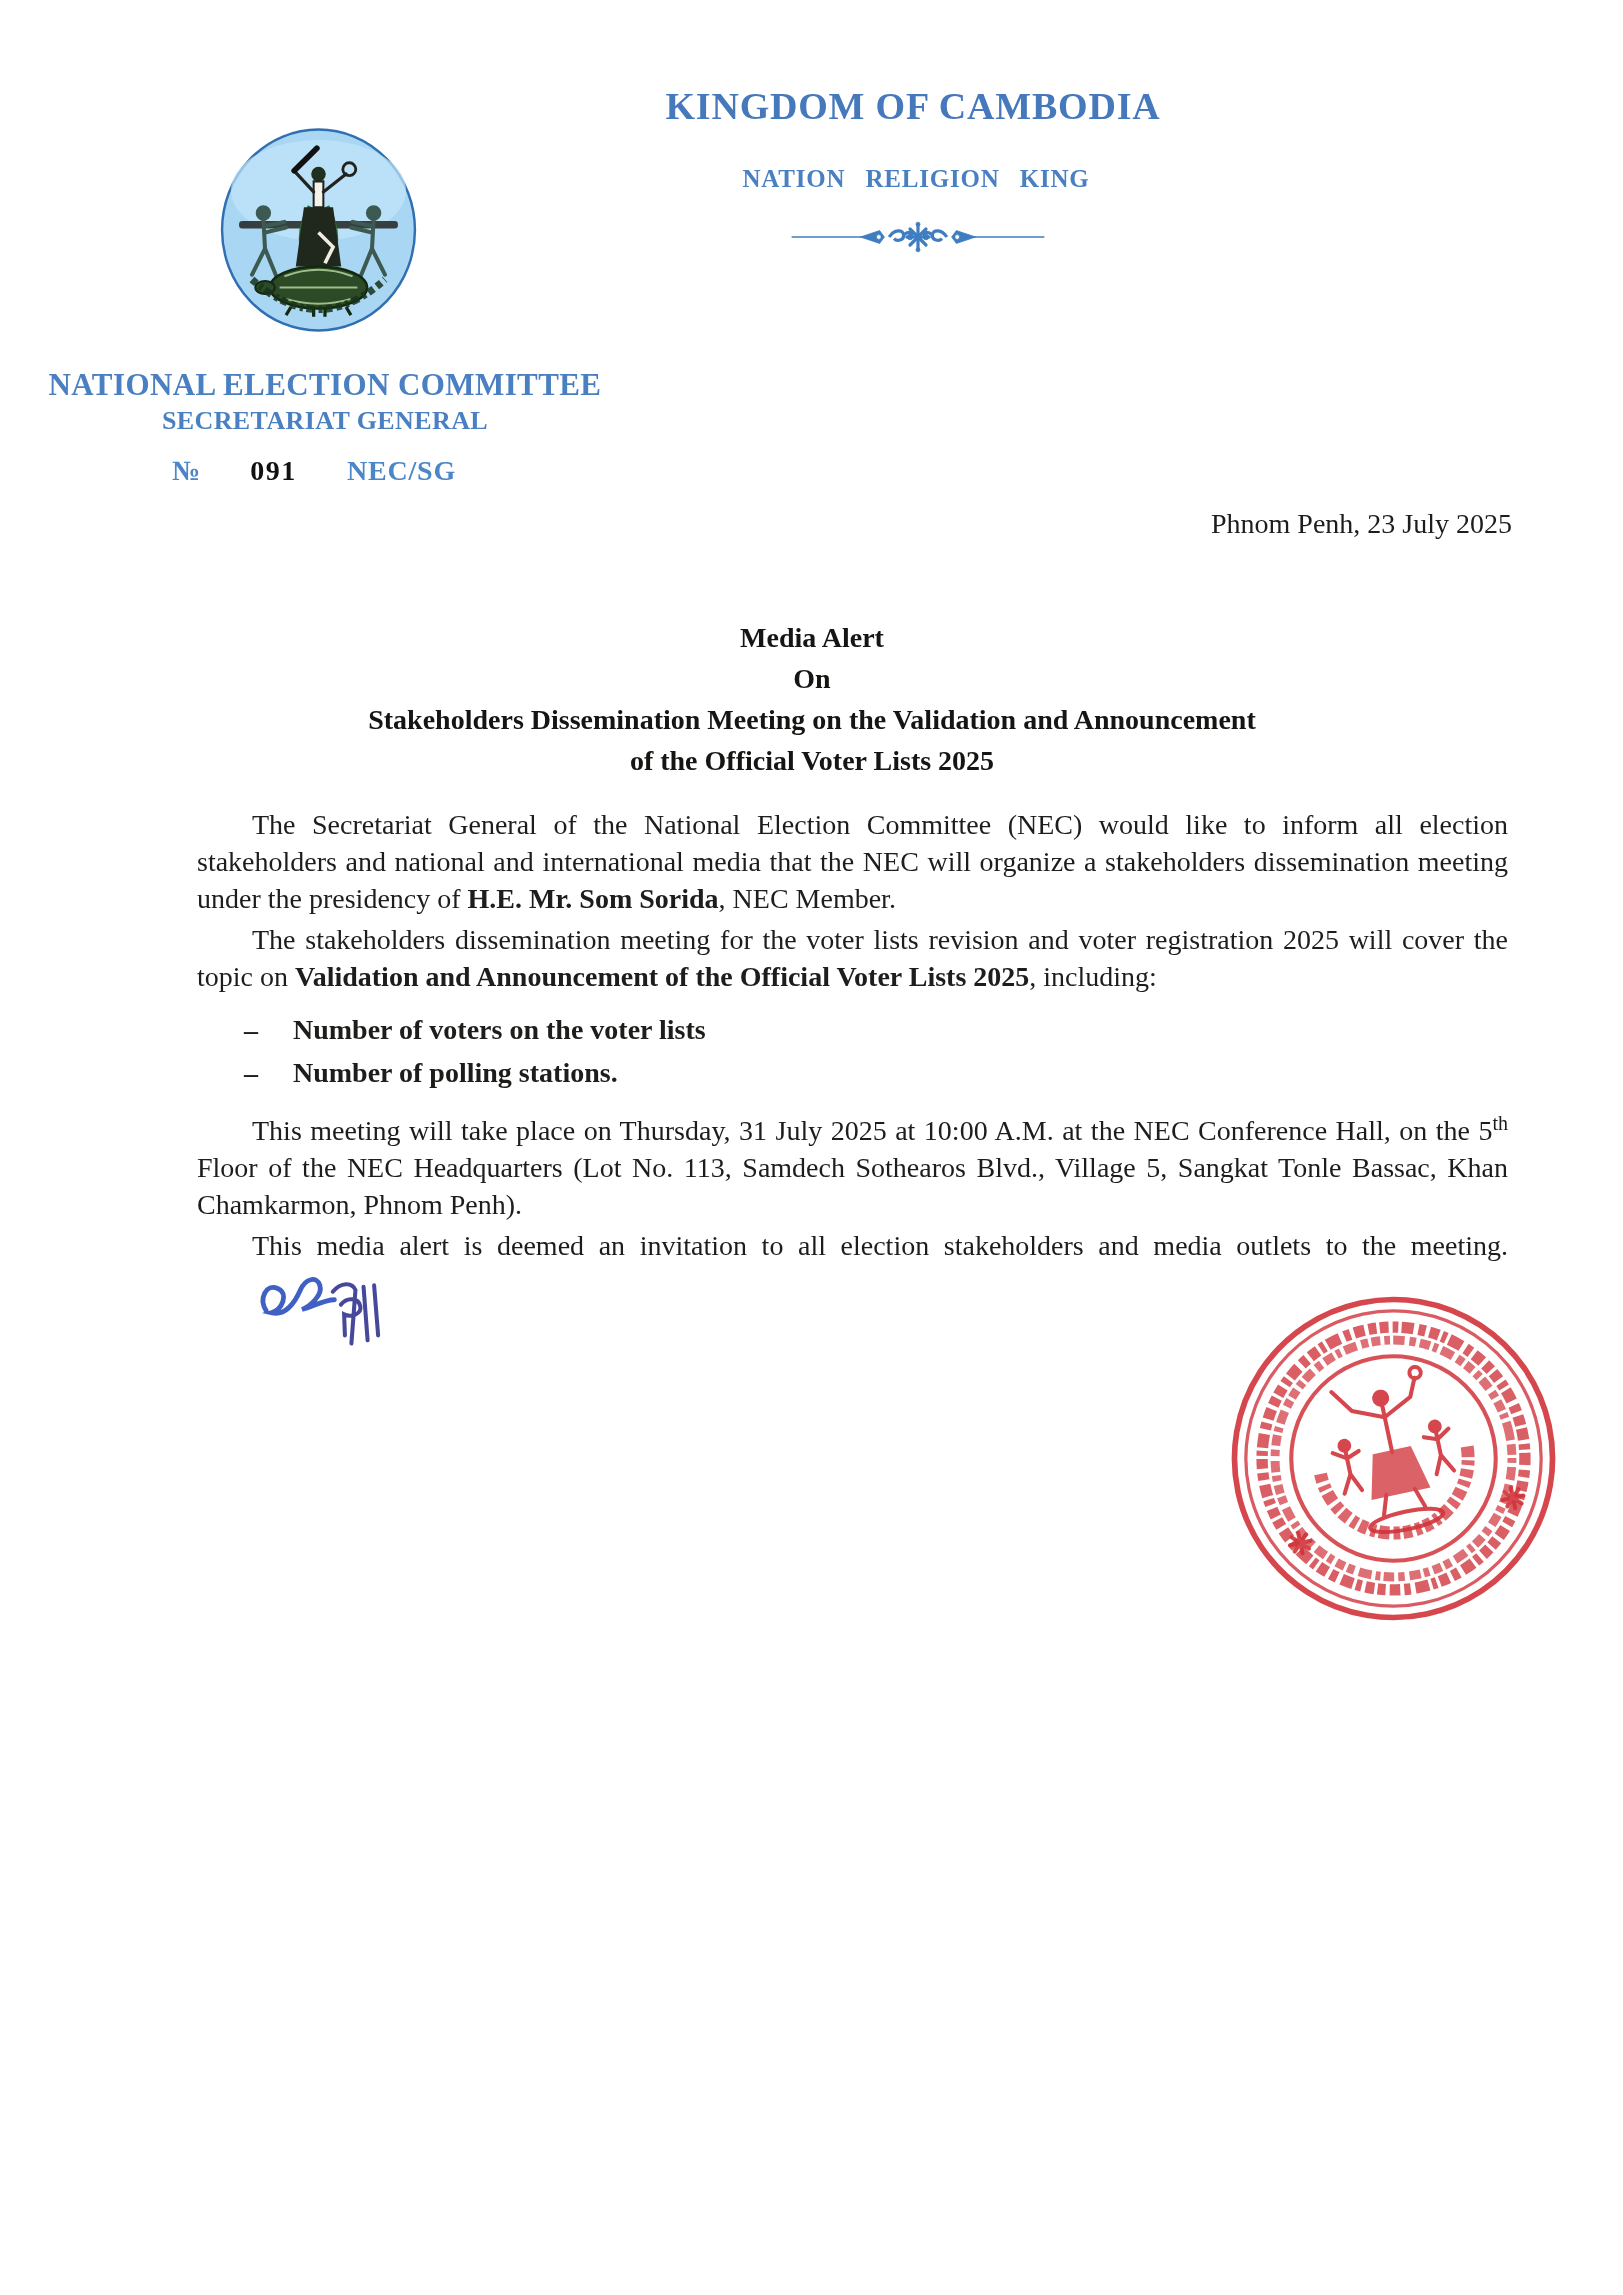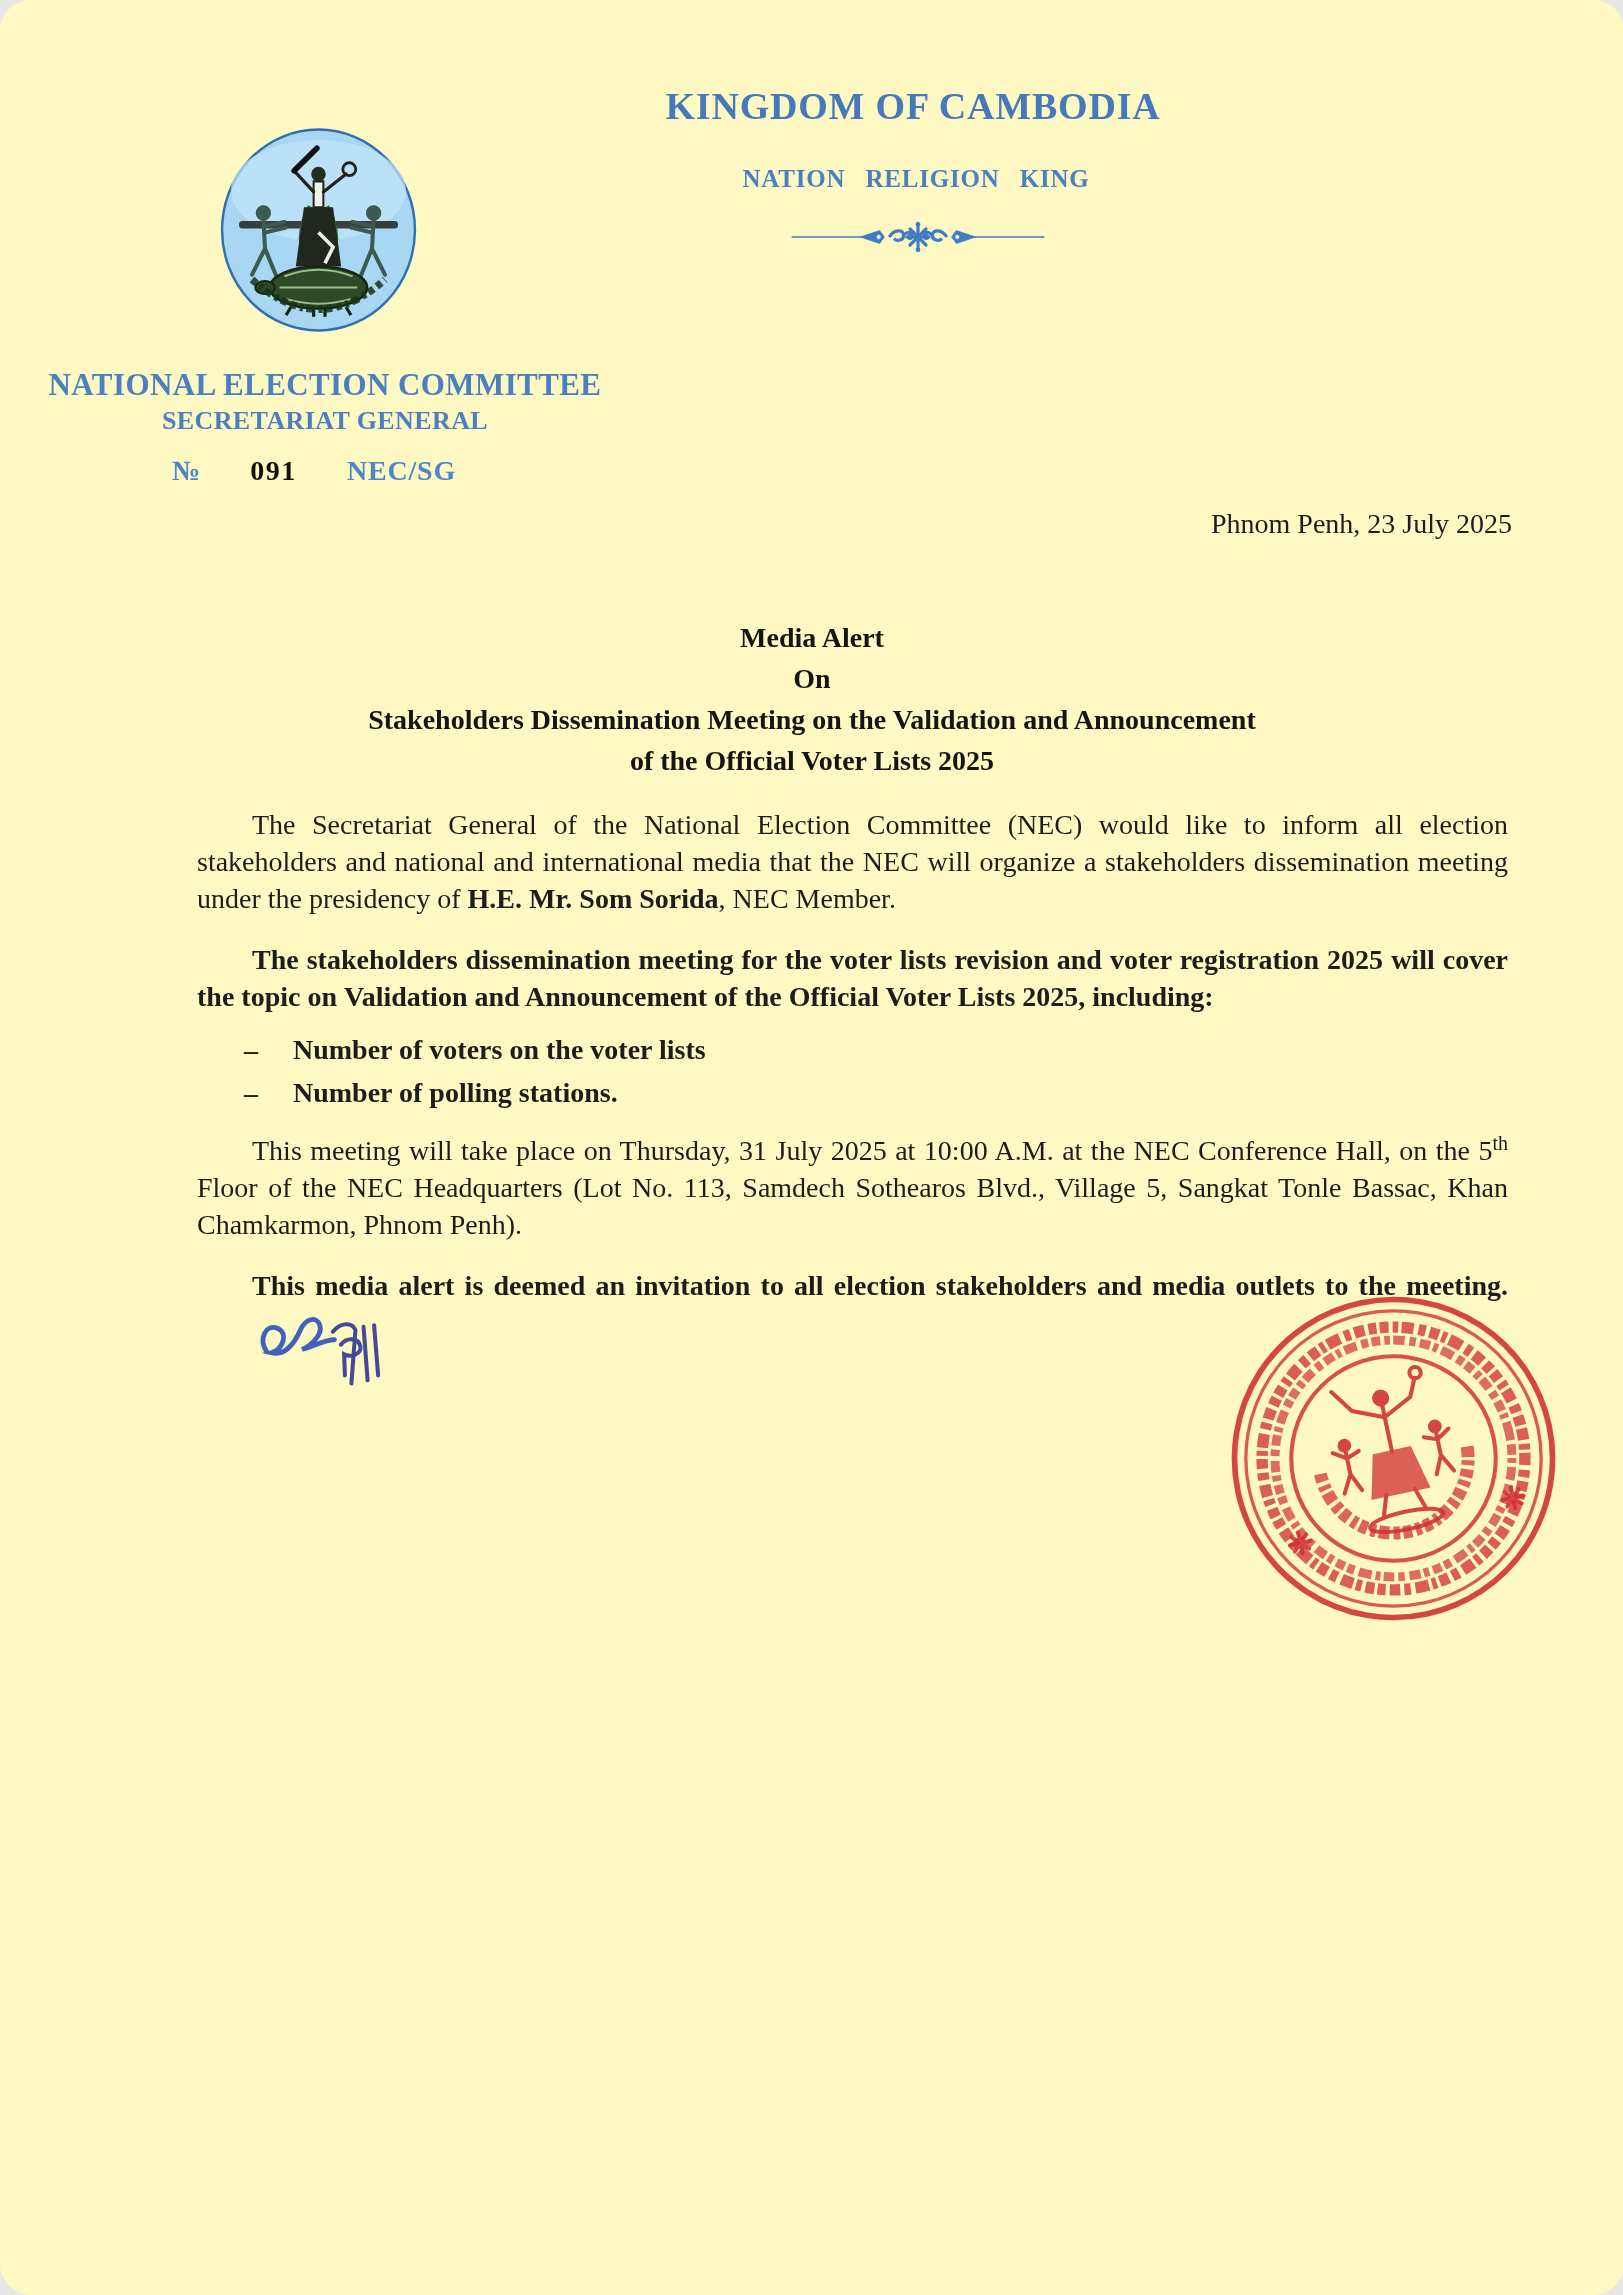--- a/index.html
+++ b/index.html
@@ -1,23 +1,22 @@
 <!DOCTYPE html>
 <html style="font-size:13px"><head>
 <meta charset="utf-8">
 <style>
   html,body{margin:0;padding:0;background:#e8e8e8;}
   .page{
     position:relative;
     width:1624px;height:2295px;
-    background:#fef9c3;
+    background:#ffffff;
     font-family:"Liberation Serif","DejaVu Serif",serif;
     color:#1d1d1b;
     overflow:hidden;
-    border-radius:31px;
   }
   
   .kingdom{
     position:absolute;top:84px;left:913px;transform:translateX(-50%);
     white-space:nowrap;font-size:38px;font-weight:bold;color:#4679bb;
     letter-spacing:0.8px;
   }
   .motto{
     position:absolute;top:165px;left:916px;transform:translateX(-50%);
     white-space:nowrap;font-size:25px;font-weight:bold;color:#4a80c2;
@@ -58,21 +57,21 @@
     position:absolute;top:617px;left:0;width:1624px;
     text-align:center;font-weight:bold;font-size:28px;line-height:41px;
     color:#151513;
   }
   
   .body-col{
     position:absolute;top:806px;left:197px;width:1311px;
     font-size:28px;line-height:37px;text-align:justify;
   }
   .para{margin:0 0 0 0;text-indent:55px;}
-  .para + .para{margin-top:24px;font-weight:bold;}
+  .para + .para{margin-top:4px;}
   .bullets{
     list-style:none;margin:13px 0 0 0;padding:0 0 0 47px;
     font-weight:bold;text-align:left;
   }
   .bullets li{line-height:43px;display:flex;}
   .bullet-dash{width:49px;font-weight:bold;}
   .p3{margin-top:18px;}
   .p4{margin-top:21px;}
   sup{font-size:20px;line-height:0;}
   .signature{

